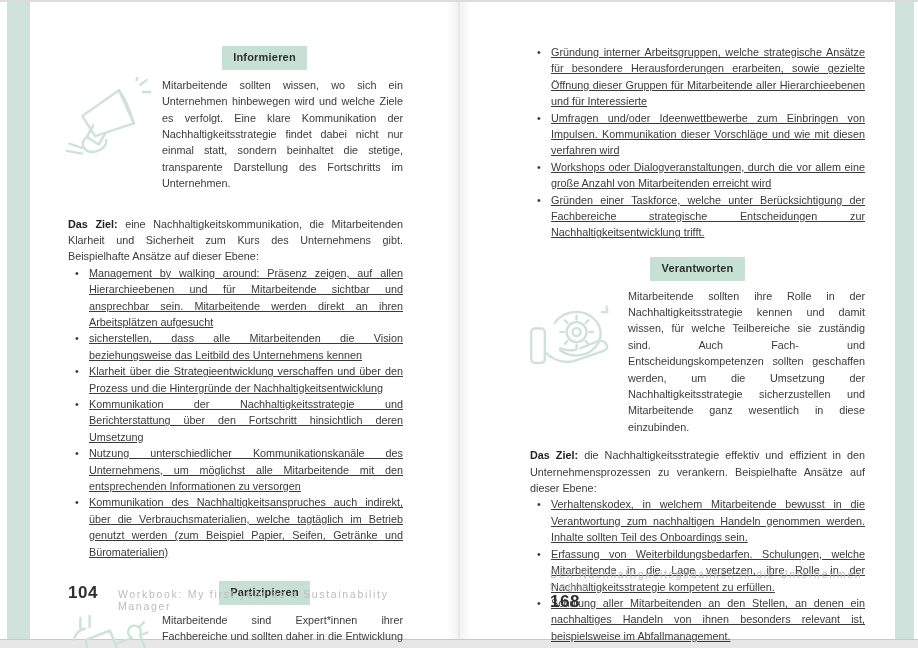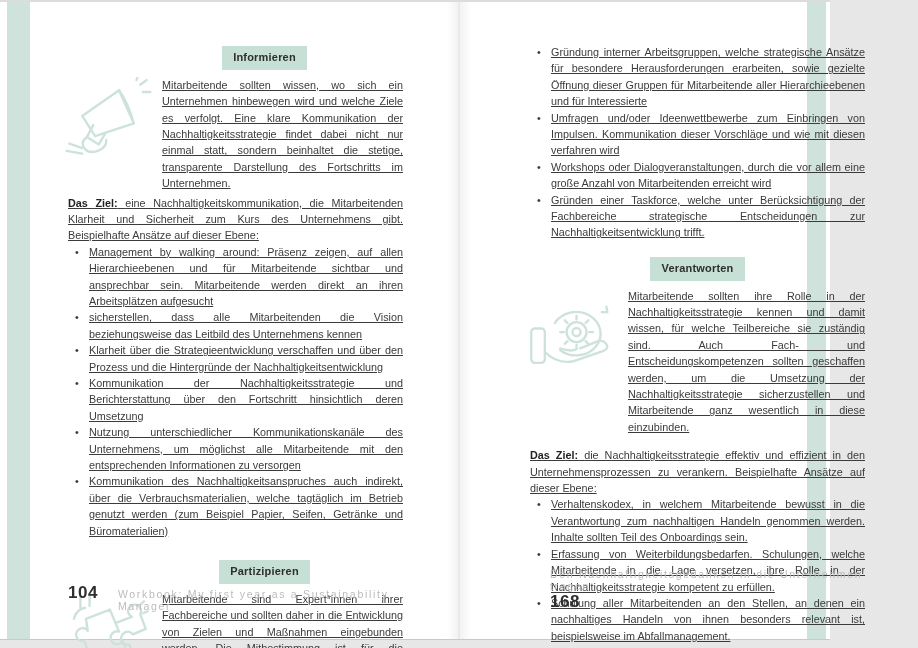--- a/index.html
+++ b/index.html
@@ -3,40 +3,40 @@
 <meta charset="utf-8">
 <style>
   html,body{margin:0;padding:0;}
   body{
     width:918px;height:648px;overflow:hidden;
     background:#e7e7e7;
     font-family:"Liberation Sans", sans-serif;
     -webkit-font-smoothing:antialiased;
   }
   .spread{
-    position:relative;width:830px;height:640px;background:#ffffff;
+    position:relative;width:918px;height:640px;background:#ffffff;
     border-top:2px solid #dcdcdc;
     border-bottom:1px solid #c9c9c9;
     box-sizing:border-box;
   }
   .edge-band{position:absolute;top:0;bottom:0;width:23px;background:#cfe2db;}
   .edge-band.left{left:7px;}
   .edge-band.right{right:4px;width:19px;}
   .gutter{
     position:absolute;top:0;bottom:0;left:447px;width:24px;
     background:linear-gradient(to right, rgba(0,0,0,0) 0%, rgba(0,0,0,0.05) 46%, rgba(0,0,0,0.12) 50%, rgba(0,0,0,0.05) 54%, rgba(0,0,0,0) 100%);
   }
   .page{position:absolute;top:0;height:640px;}
   .page-left{left:7px;width:452px;}
   .page-right{left:459px;width:452px;}
   .content{position:absolute;font-size:10.8px;line-height:1.52;color:#3b3b3b;}
   .content-left{left:61px;right:56px;top:44px;}
   .content-right{left:71px;right:46px;top:42px;}
 
-  p{margin:0;text-align:justify;hyphens:auto;text-decoration:underline;}
+  p{margin:0;text-align:justify;hyphens:auto;}
   .goal{margin-top:10px;}
   .goal b{color:#222;}
 
   ul{list-style:none;margin:0;padding:0;text-align:justify;}
   li{position:relative;padding-left:21px;hyphens:auto;text-decoration:underline;}
   li::before{content:"\2022";position:absolute;left:7px;top:0;color:#3b3b3b;}
 
   .badge-row{text-align:center;}
   .badge-row.indented{padding-left:58px;}
   .badge{
@@ -52,21 +52,21 @@
   .footer{
     position:absolute;left:0;right:0;bottom:30px;
     display:flex;align-items:baseline;font-size:10.5px;
   }
   .footer .num{color:#2f2f2f;font-weight:bold;font-size:17px;letter-spacing:.5px;}
   .footer .ftext{color:#bcbcbc;letter-spacing:1.7px;}
   .footer-left{left:61px;right:56px;}
   .footer-left .ftext{margin-left:20px;}
   .footer-right{left:71px;right:46px;justify-content:flex-end;flex-direction:column;}
   .footer-right .num{margin-left:20px;}
-  .mt8{margin-top:3px;}
+  .mt8{margin-top:24px;}
   .mt12{margin-top:12px;}
   .mt16{margin-top:16px;}
   .sec2-gap{margin-top:21px;}
 </style>
 </head>
 <body>
 
 <div class="spread">
   <div class="edge-band left"></div>
   <div class="edge-band right"></div>

